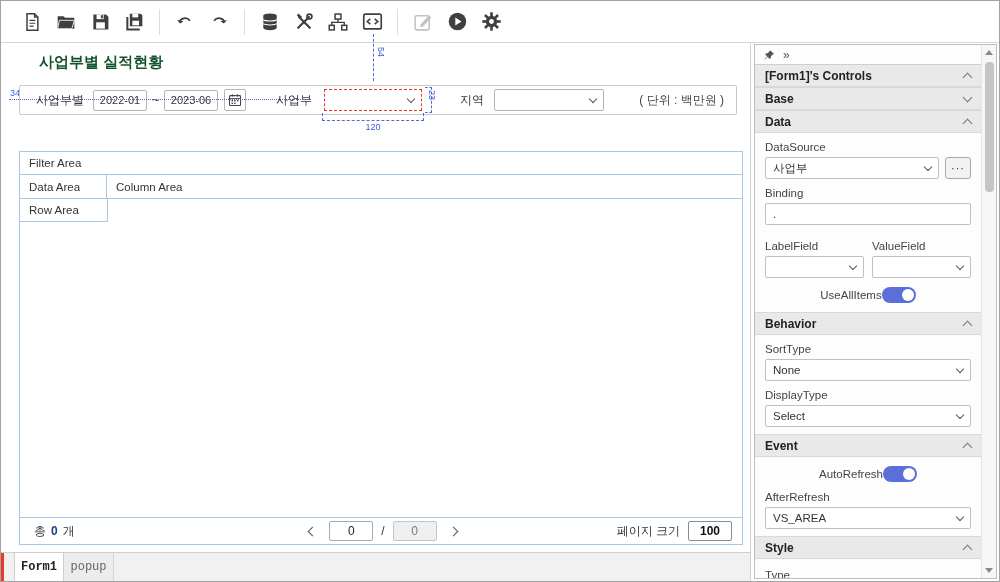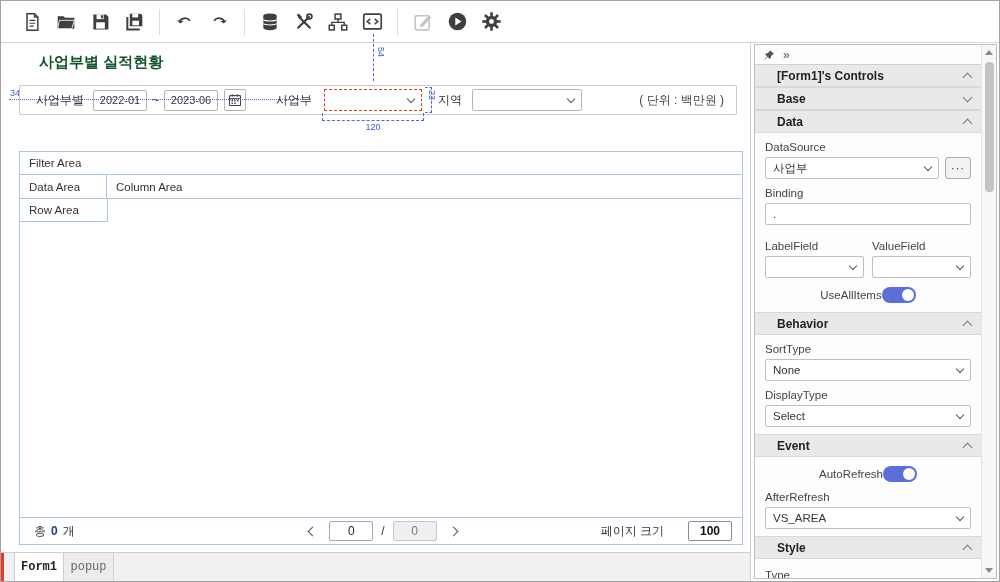--- a/index.html
+++ b/index.html
@@ -46,21 +46,21 @@
   .g-row { display:flex; flex:0 0 auto; }
   .g-filter { height:23px; border-bottom:1px solid #a9c7e3; display:flex; align-items:center; padding-left:9px; font-size:11.5px; color:#333; }
   .g-cell-left { width:87px; flex:0 0 87px; border-right:1px solid #a9c7e3; display:flex; align-items:center; padding-left:9px; font-size:11.5px; height:23px; }
   .g-cell-main { flex:1 1 auto; display:flex; align-items:center; padding-left:9px; font-size:11.5px; height:23px; }
   .g-row2 { border-bottom:1px solid #a9c7e3; }
   .g-rowarea { width:88px; height:23px; border-right:1px solid #a9c7e3; border-bottom:1px solid #a9c7e3; display:flex; align-items:center; padding-left:9px; font-size:11.5px; }
   .g-fill { flex:1 1 auto; }
   .g-pager { height:27px; border-top:1px solid #a9c7e3; display:flex; align-items:center; flex:0 0 auto; font-size:12px; }
   .pg-left { flex:1 1 0; display:flex; align-items:center; gap:5px; padding-left:14px; }
   .pg-center { flex:0 0 auto; display:flex; align-items:center; gap:8px; }
-  .pg-right { flex:1 1 0; display:flex; align-items:center; justify-content:flex-end; gap:24px; padding-right:10px; }
+  .pg-right { flex:1 1 0; display:flex; align-items:center; justify-content:flex-end; gap:8px; padding-right:10px; }
   .pg-count { color:#1f3b8c; font-weight:bold; }
   .pg-chev { width:18px; height:18px; display:flex; align-items:center; justify-content:center; cursor:pointer; }
   .chev-l { width:7px; height:7px; border-left:1.7px solid #555; border-bottom:1.7px solid #555; transform:rotate(45deg); }
   .chev-r { width:7px; height:7px; border-right:1.7px solid #555; border-top:1.7px solid #555; transform:rotate(45deg); }
   .pg-input { width:44px; height:20px; border:1px solid #a9a9a9; border-radius:2px; text-align:center; font-size:12px; font-family:inherit; color:#222; }
   .pg-input.disabled { background:#efefef; border-color:#c5c5c5; color:#777; }
   .pg-size { width:44px; height:20px; border:1px solid #8c8c8c; border-radius:2px; text-align:center; font-size:12px; font-weight:bold; font-family:inherit; color:#111; }
 
   
   .tabbar { height:29px; flex:0 0 auto; background:#f1f1f1; border-top:1px solid #cfcfcf; display:flex; position:relative; }
@@ -69,21 +69,21 @@
   .tab.active { background:#fff; font-weight:bold; color:#222; border-right:1px solid #cfcfcf; margin-left:13px; border-left:1px solid #cfcfcf; }
   .tab.inactive { background:#ececec; color:#666; }
 
   
   .right-col { flex:1 1 auto; padding:1px 2px 2px 3px; background:#fff; min-width:0; }
   .panel { height:100%; border:1px solid #bfbfbf; background:#fdfdfd; display:flex; overflow:hidden; }
   .panel-content { flex:1 1 auto; display:flex; flex-direction:column; min-width:0; }
   .panel-top { height:19px; display:flex; align-items:center; gap:8px; padding-left:9px; flex:0 0 auto; }
   .dbl-chev { font-size:12px; color:#555; cursor:pointer; line-height:1; }
   .sec-hd { height:23px; background:#e9e9e9; border-top:1px solid #d8d8d8; border-bottom:1px solid #d8d8d8; display:flex; align-items:center; justify-content:space-between; padding:0 10px; cursor:pointer; flex:0 0 auto; }
-  .sec-hd .hd-txt { font-size:12px; font-weight:bold; color:#222;margin-left:12px; }
+  .sec-hd .hd-txt { font-size:12px; font-weight:bold; color:#222; }
   .c-up { width:7px; height:7px; border-left:1.5px solid #777; border-top:1.5px solid #777; transform:rotate(45deg); margin-top:3px; }
   .c-dn { width:7px; height:7px; border-right:1.5px solid #777; border-bottom:1.5px solid #777; transform:rotate(45deg); margin-top:-2px; }
   .fields { padding:0 10px; flex:0 0 auto; }
   .p-label { font-size:11.5px; color:#444; margin:8px 0 4px; }
   .p-select { height:22px; border:1px solid #c0c0c0; border-radius:2px; background:#fff; display:flex; align-items:center; justify-content:space-between; padding:0 7px; font-size:11.5px; color:#333; cursor:pointer; }
   .p-input { width:100%; height:22px; border:1px solid #c0c0c0; border-radius:2px; font-size:11.5px; padding:0 7px; font-family:inherit; color:#333; background:#fff; }
   .ds-row { display:flex; gap:6px; align-items:center; }
   .ds-row .p-select { flex:1 1 auto; }
   .dots-btn { width:26px; height:22px; border:1px solid #a8a8a8; border-radius:3px; background:#f2f2f2; font-size:11px; color:#333; cursor:pointer; display:flex; align-items:center; justify-content:center; letter-spacing:1px; flex:0 0 auto; }
   .two-col { display:flex; gap:8px; }
@@ -250,21 +250,21 @@
             <div class="combo-sel">
                 <span class="chev"></span>
               </div>
             <div class="v-guide"></div>
             <div class="m-label v-guide-label">54</div>
             <div class="w-bracket"></div>
             <div class="m-label w-bracket-label">120</div>
             <div class="h-bracket"></div>
             <div class="m-label h-bracket-label">23</div>
           </div>
-          <span class="f-label" style="margin-left:16px">지역</span>
+          <span class="f-label" style="margin-left:38px">지역</span>
           <div class="selectbox" style="width:110px;margin-left:10px">
               <span></span>
               <span class="chev"></span>
             </div>
           <div class="spacer"></div>
           <span class="unit-text">( 단위 : 백만원 )</span>
         </div>
 
         <div class="gridbox">
           <div class="g-filter">Filter Area</div>

